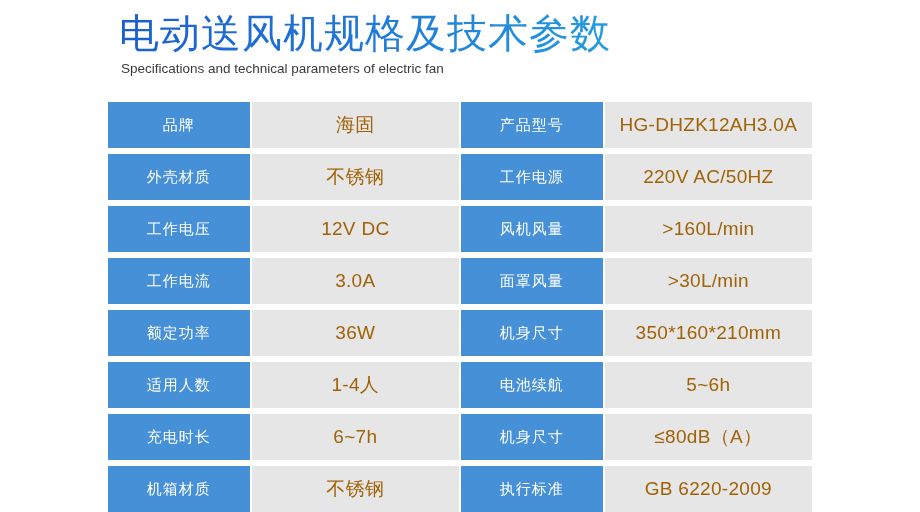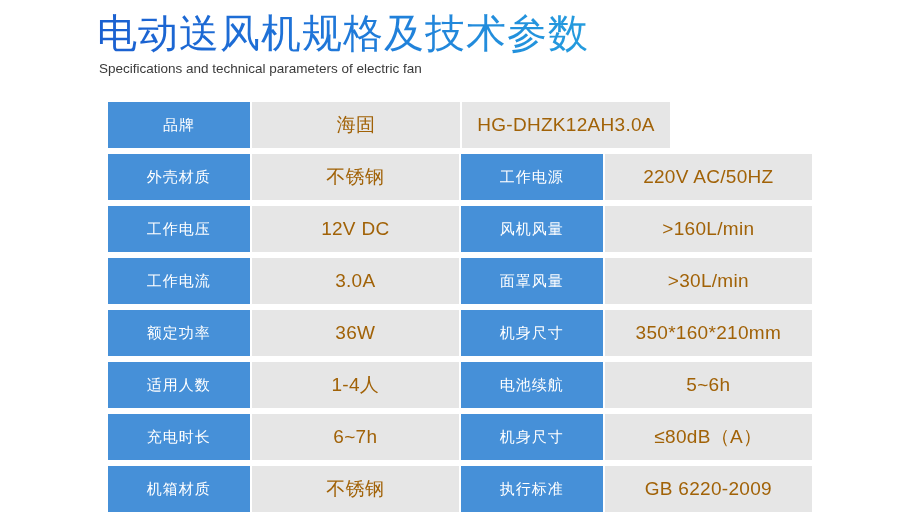--- a/index.html
+++ b/index.html
@@ -16,21 +16,21 @@
 
   #page {
     position: relative;
     width: 920px;
     height: 512px;
   }
 
   
   .header {
     position: absolute;
-    left: 97px;
+    left: 119px;
     top: 8px;
     width: 760px;
   }
   .main-title {
     font-size: 40px;
     font-weight: 400;
     line-height: 50px;
     letter-spacing: 1px;
     margin: 0;
     white-space: nowrap;
@@ -94,20 +94,21 @@
   <div class="header">
     <div class="main-title">电动送风机规格及技术参数</div>
     <div class="sub-title">Specifications and technical parameters of electric fan</div>
   </div>
 
   <div class="spec-table">
 
     <div class="spec-row">
       <div class="cell cell-label c1">品牌</div>
       <div class="cell cell-value c2">海固</div>
+      <div class="cell cell-label c3">产品型号</div>
       <div class="cell cell-value c4">HG-DHZK12AH3.0A</div>
     </div>
 
     <div class="spec-row">
       <div class="cell cell-label c1">外壳材质</div>
       <div class="cell cell-value c2">不锈钢</div>
       <div class="cell cell-label c3">工作电源</div>
       <div class="cell cell-value c4">220V AC/50HZ</div>
     </div>
 

